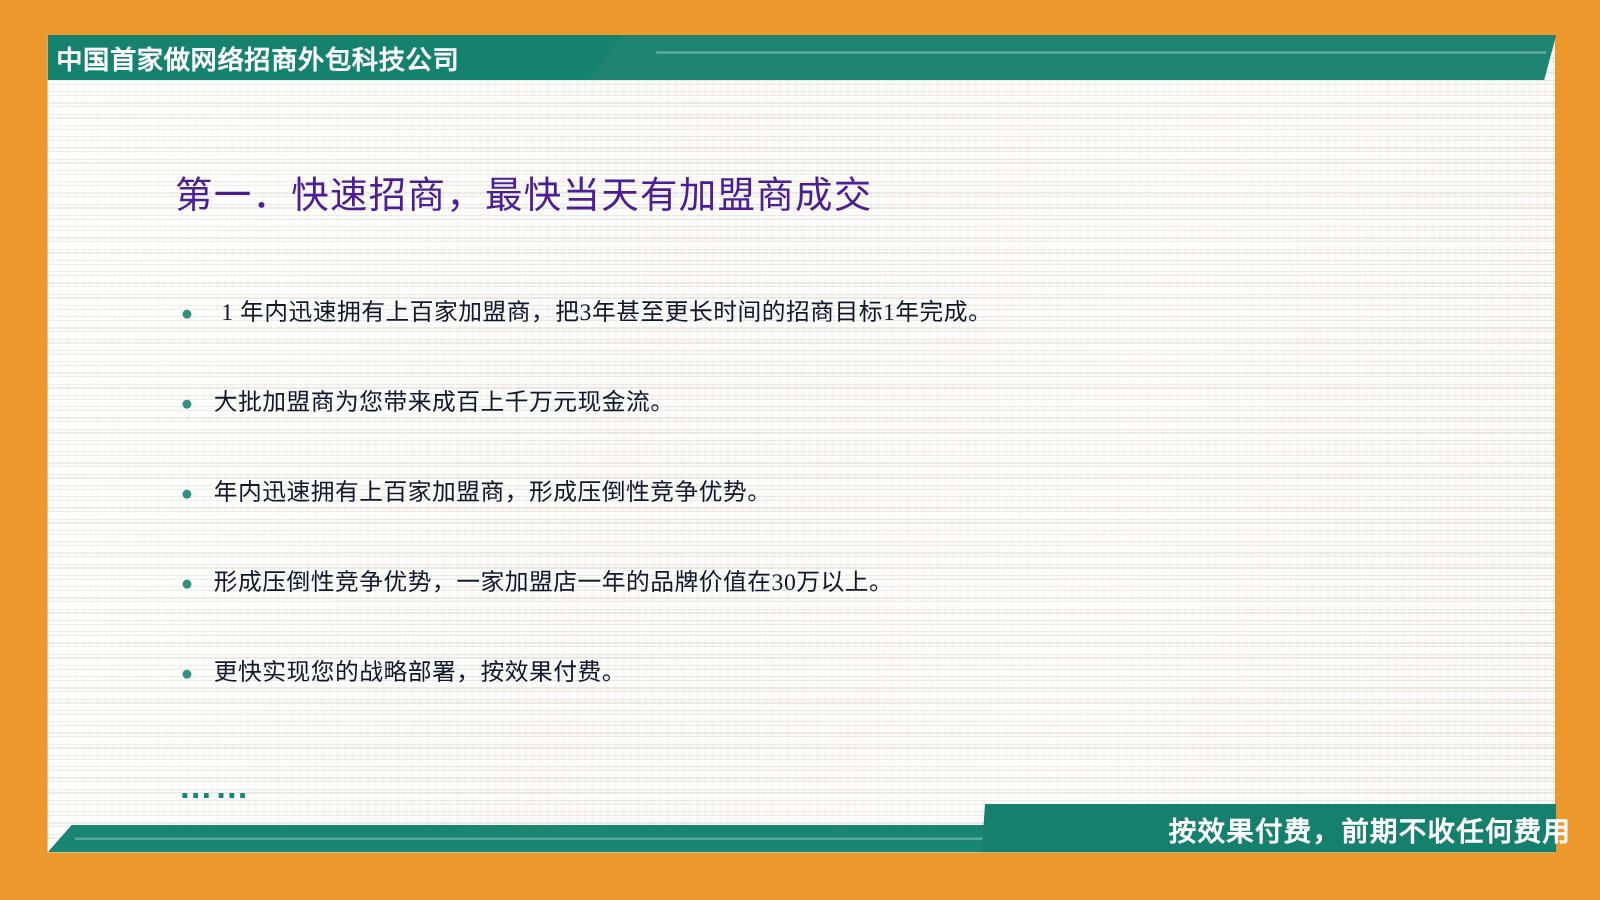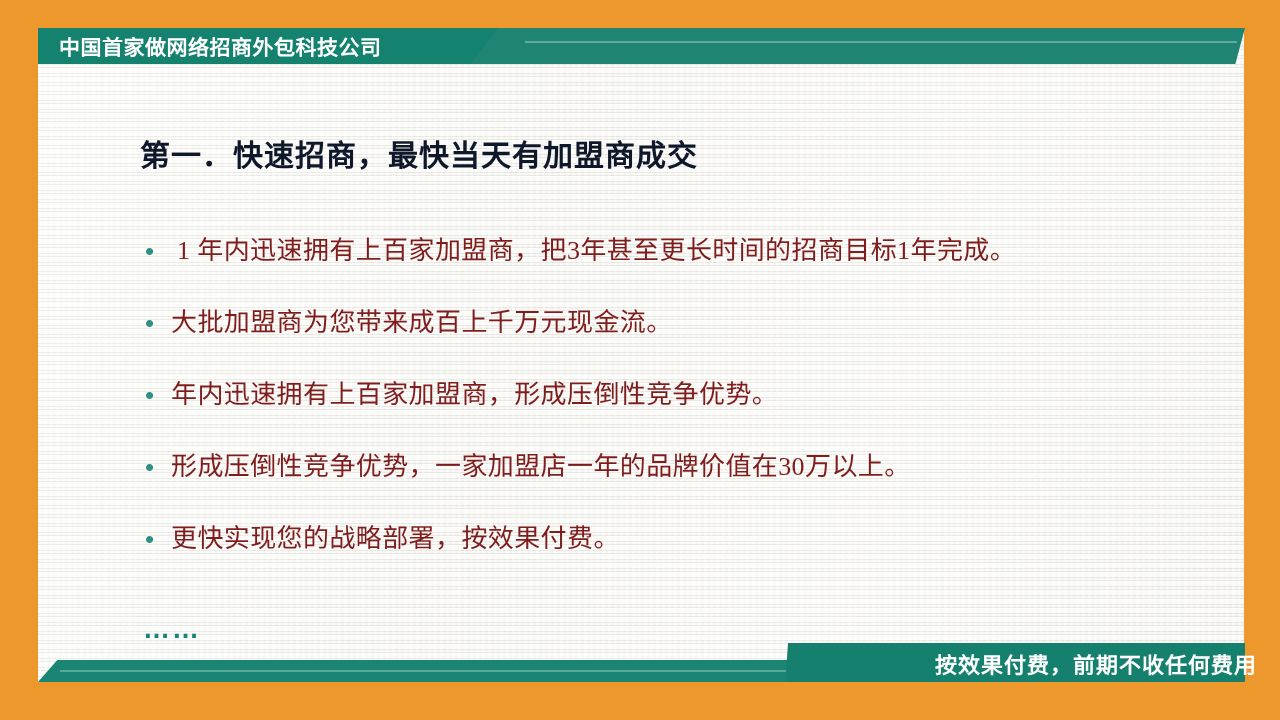--- a/index.html
+++ b/index.html
@@ -106,38 +106,38 @@
     background: rgba(255,255,255,0.30);
   }
   #header-title {
     position: absolute;
     left: 38px;
     top: 28px;
     width: 460px;
     height: 36px;
     display: flex;
     align-items: center;
-    padding-left: 21px;
+    padding-left: 7px;
     box-sizing: border-box;
     color: #FFFFFF;
     font-size: 21px;
     font-weight: bold;
     letter-spacing: 0.5px;
     white-space: nowrap;
     font-family: "Liberation Sans", "DejaVu Sans", sans-serif;
   }
 
   
   #slide-title {
     position: absolute;
     left: 140px;
     top: 131px;
-    color: #0f172a;
+    color: #4c1d95;
     font-size: 30px;
-    font-weight: bold;
+    font-weight: normal;
     letter-spacing: 1px;
     white-space: nowrap;
     font-family: "Liberation Sans", "DejaVu Sans", sans-serif;
   }
 
   
   #bullets {
     position: absolute;
     left: 141px;
     top: 234px;
@@ -155,22 +155,22 @@
     color: #2E9183;
     font-size: 26px;
     line-height: 34px;
     text-align: left;
     padding-left: 4px;
     box-sizing: border-box;
     font-family: "Liberation Sans", "DejaVu Sans", sans-serif;
   }
   .bullet-text {
     flex: 1 1 auto;
-    color: #7f1d1d;
-    font-size: 26px;
+    color: #0f172a;
+    font-size: 19px;
     line-height: 34px;
     letter-spacing: 0.4px;
     white-space: nowrap;
     font-family: "Liberation Serif", "DejaVu Serif", serif;
   }
   .bullet-row.first .bullet-text {
     padding-left: 6px;
   }
 
   

